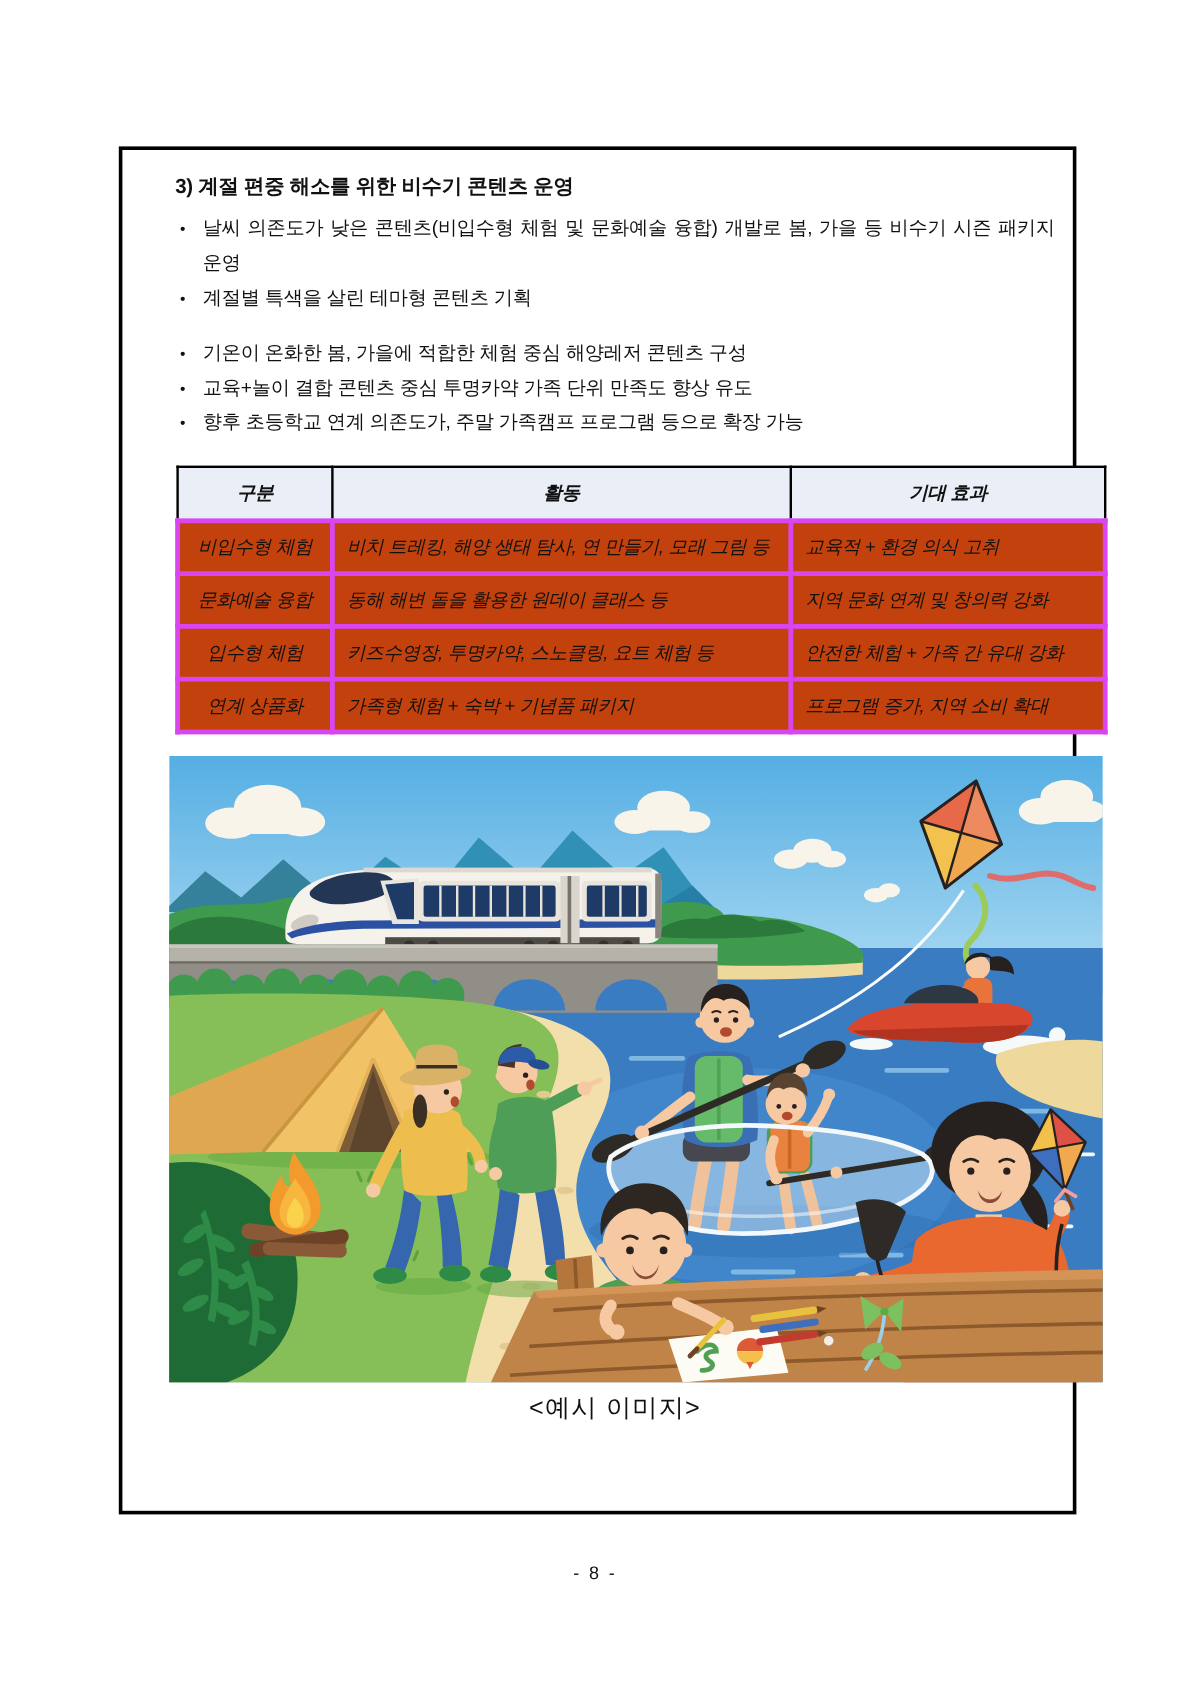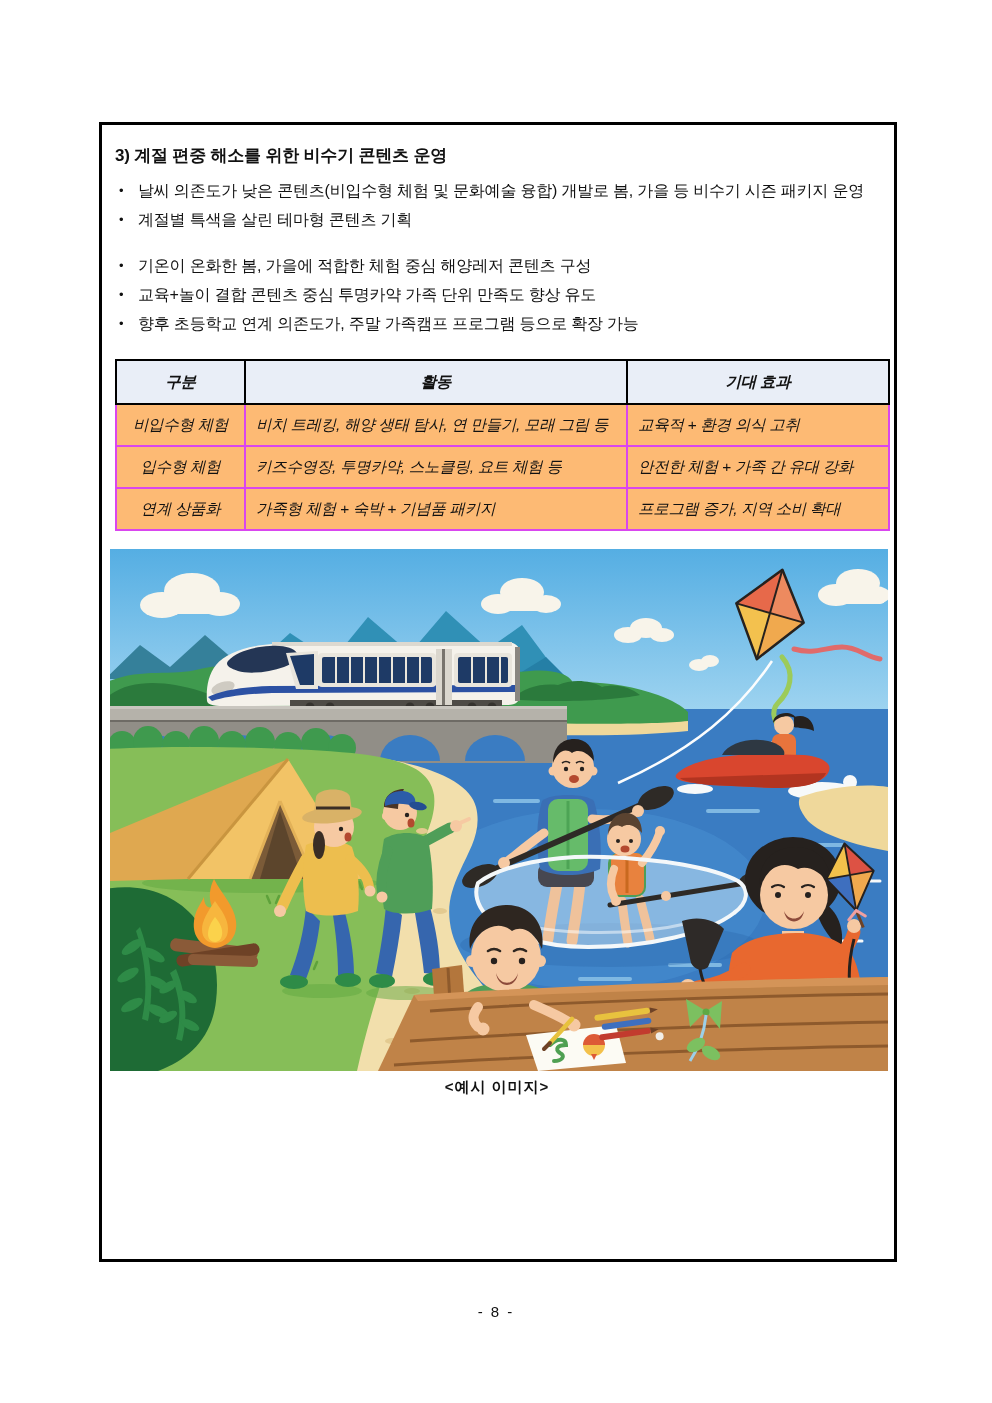--- a/index.html
+++ b/index.html
@@ -4,47 +4,47 @@
 <style>
   html,body{margin:0;padding:0;background:#ffffff;}
   .page{
     position:relative;width:992px;height:1403px;background:#ffffff;
     font-family:"Liberation Sans","DejaVu Sans",sans-serif;color:#111;overflow:hidden;
   }
   .border-box{
     position:absolute;left:99px;top:122px;width:798px;height:1140px;
     border:3px solid #000;box-sizing:border-box;background:#fff;
   }
-  .content{padding:20px 15px 0 13px;}
+  .content{padding:20px 15px 0 13px;margin-left:31px;}
   .sec-heading{font-size:17px;font-weight:700;line-height:22px;margin:0 0 9px 0;letter-spacing:-0.2px;}
   .sec{margin:0 0 0 0;}
   .sec + .sec{margin-top:17px;}
   .bullets{margin:0;padding:0;}
   .bullet{display:flex;align-items:flex-start;}
   .bm{width:23px;flex:0 0 23px;font-size:13px;line-height:29px;text-align:left;padding-left:4px;box-sizing:border-box;}
   .bt{flex:1;font-size:16px;line-height:29px;text-align:justify;letter-spacing:-0.2px;word-break:keep-all;}
   .product-table{
     width:773px;border-collapse:collapse;table-layout:fixed;margin-top:21px;
     font-size:15.5px;letter-spacing:-0.3px;font-style:italic;
   }
   .product-table col.c1{width:129px;}
   .product-table col.c2{width:382px;}
   .product-table col.c3{width:262px;}
   .product-table th{
     background:#E9EEF7;border:2px solid #000;font-weight:700;height:38px;
     text-align:center;padding:2px 6px;
   }
   .product-table td{
-    border:2px solid #d946ef;height:36px;padding:2px 10px;text-align:left;vertical-align:middle;
-    background:#fdba74;font-weight:400;
+    border:4px solid #d946ef;height:36px;padding:2px 10px;text-align:left;vertical-align:middle;
+    background:#c2410c;font-weight:400;
   }
   .product-table td.center{text-align:center;padding:2px 4px;}
   .illustration-wrap{margin:18px 0 0 -5px;width:778px;height:522px;}
   .illustration-wrap svg{display:block;}
-  .caption{width:100%;text-align:center;font-size:15px;margin-top:7px;letter-spacing:1px;font-weight:bold;}
+  .caption{width:100%;text-align:center;font-size:21px;margin-top:7px;letter-spacing:1px;}
   .page-number{
     position:absolute;left:0;top:1303px;width:100%;text-align:center;font-size:15px;letter-spacing:2px;
   }
 </style>
 </head>
 <body>
 
 <div class="page">
   <div class="border-box">
     <div class="content">
@@ -94,20 +94,25 @@
               <th>기대 효과</th>
             </tr>
           </thead>
           <tbody>
             <tr>
               <td class="center">비입수형 체험</td>
               <td>비치 트레킹, 해양 생태 탐사, 연 만들기, 모래 그림 등</td>
               <td>교육적 + 환경 의식 고취</td>
             </tr>
             <tr>
+              <td class="center">문화예술 융합</td>
+              <td>동해 해변 돌을 활용한 원데이 클래스 등</td>
+              <td>지역 문화 연계 및 창의력 강화</td>
+            </tr>
+            <tr>
               <td class="center">입수형 체험</td>
               <td>키즈수영장, 투명카약, 스노클링, 요트 체험 등</td>
               <td>안전한 체험 + 가족 간 유대 강화</td>
             </tr>
             <tr>
               <td class="center">연계 상품화</td>
               <td>가족형 체험 + 숙박 + 기념품 패키지</td>
               <td>프로그램 증가, 지역 소비 확대</td>
             </tr>
           </tbody>

